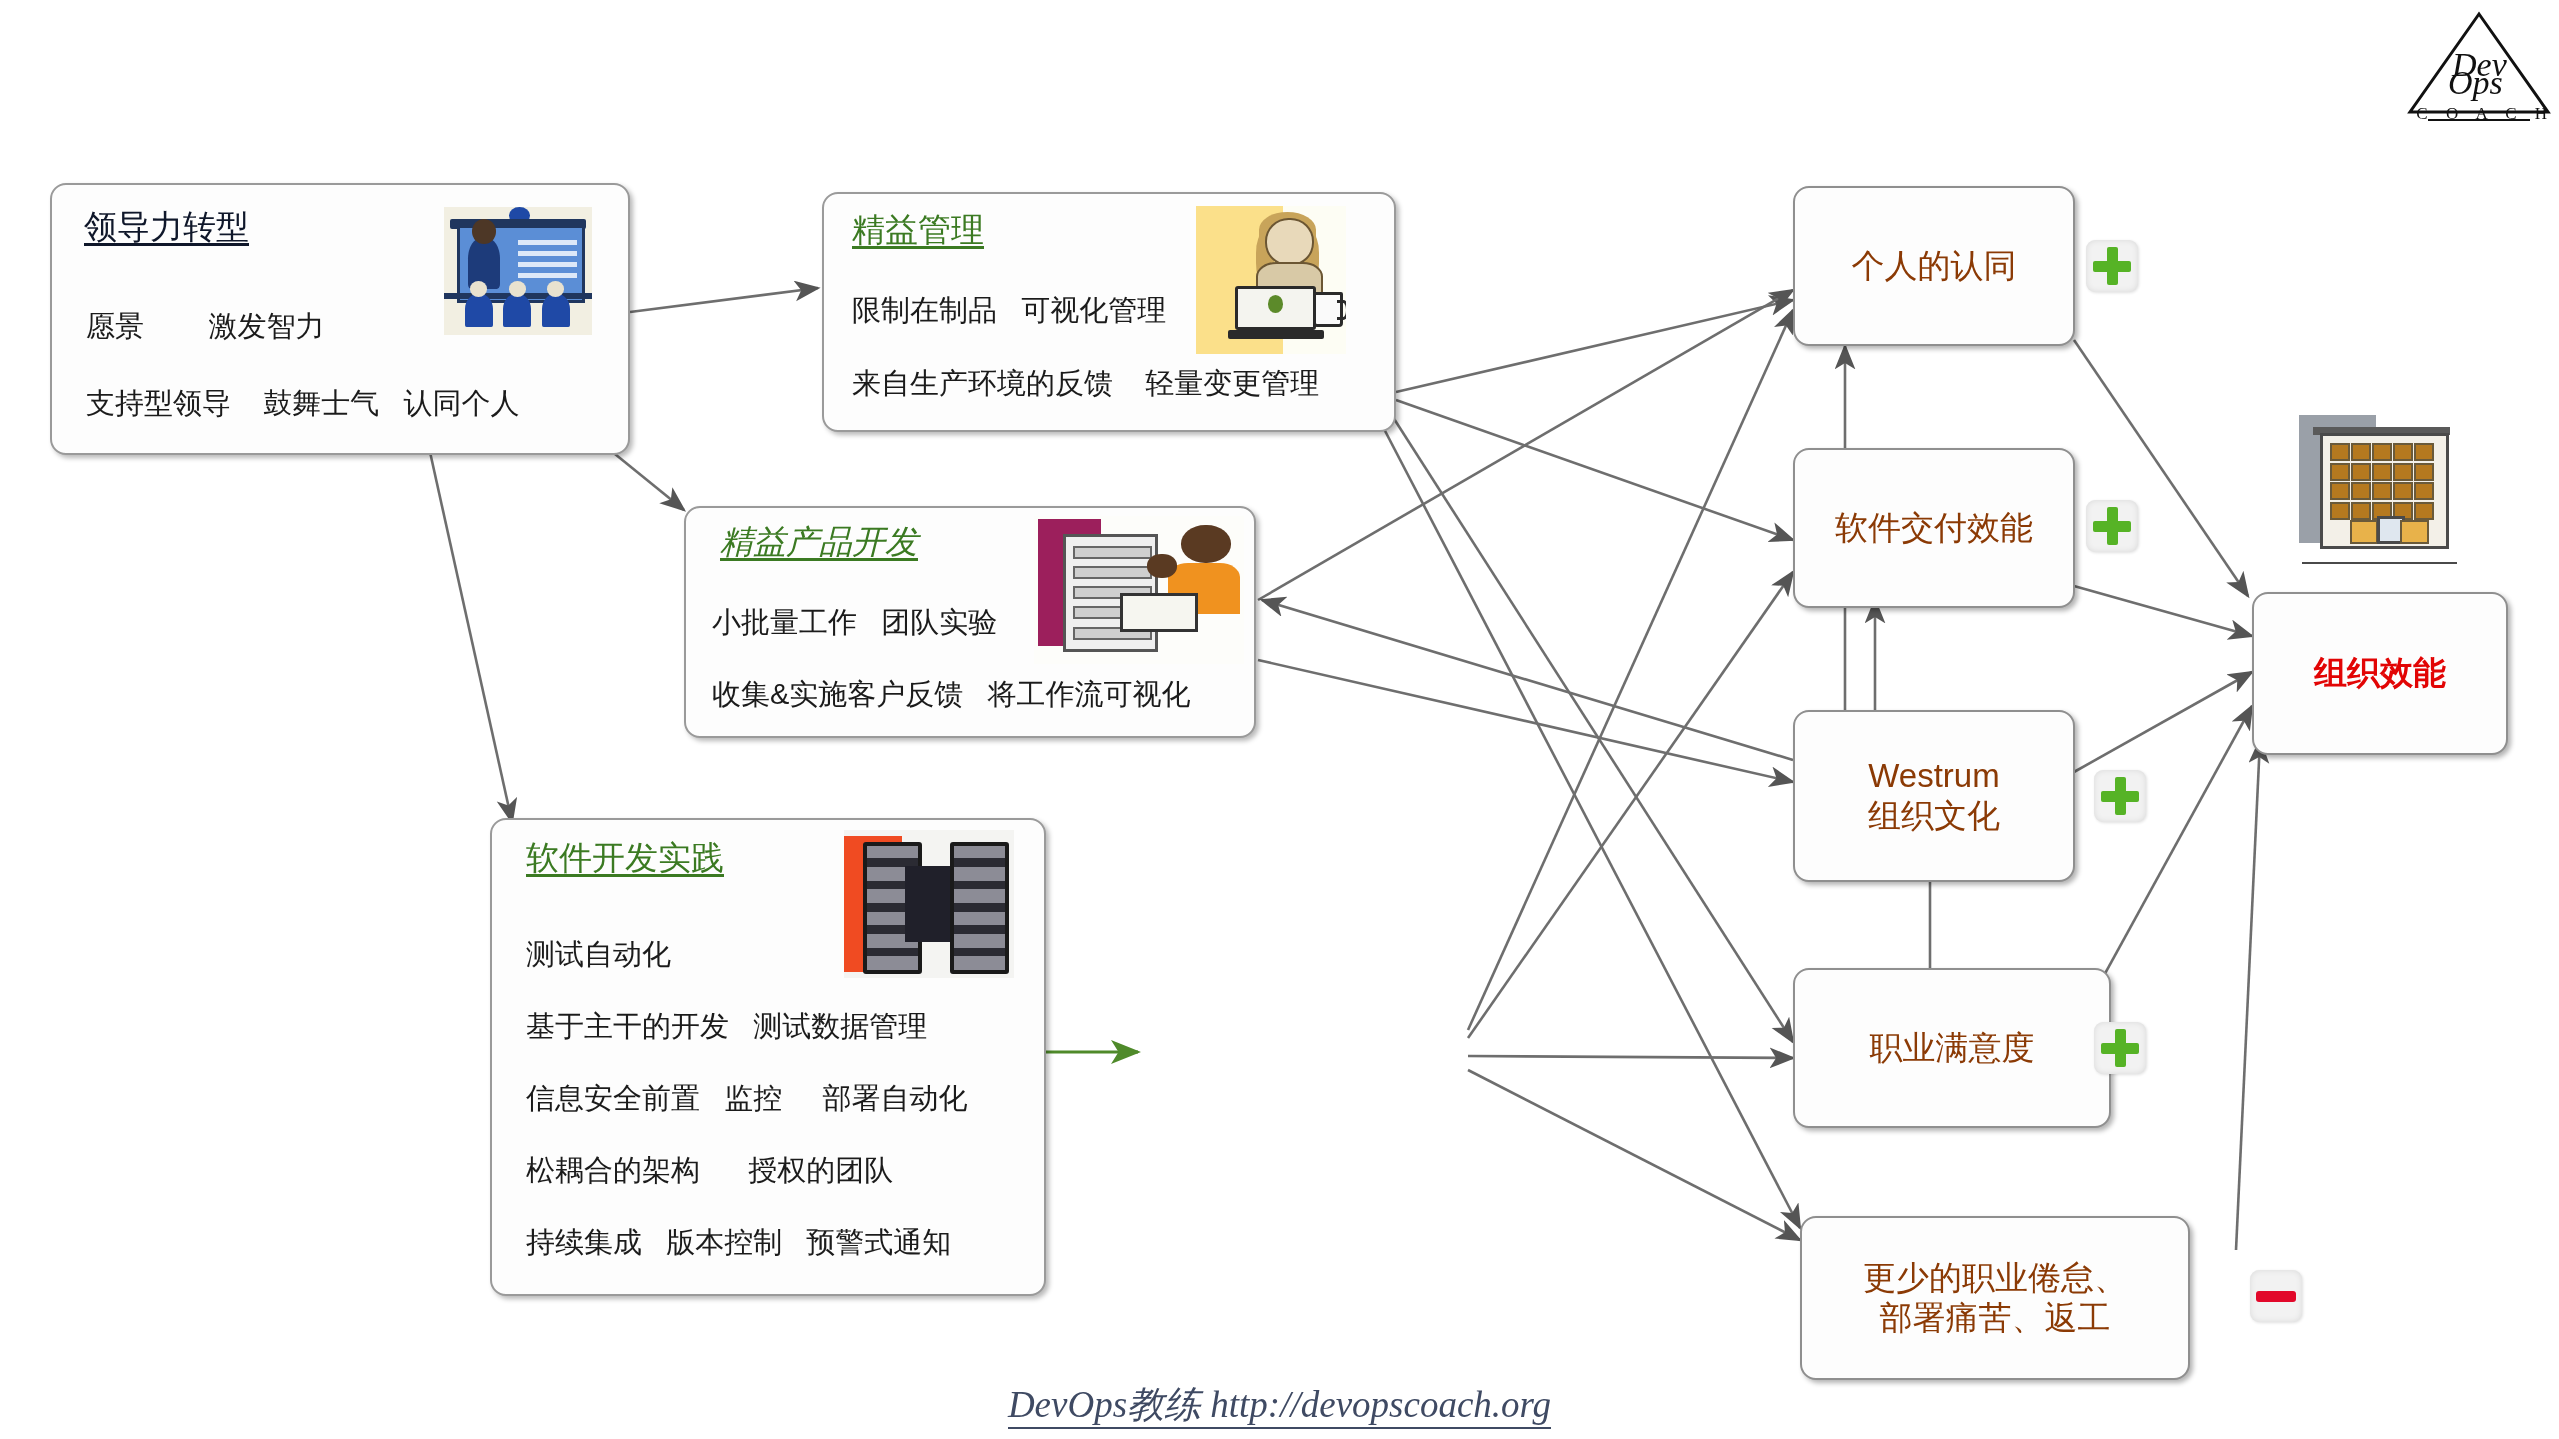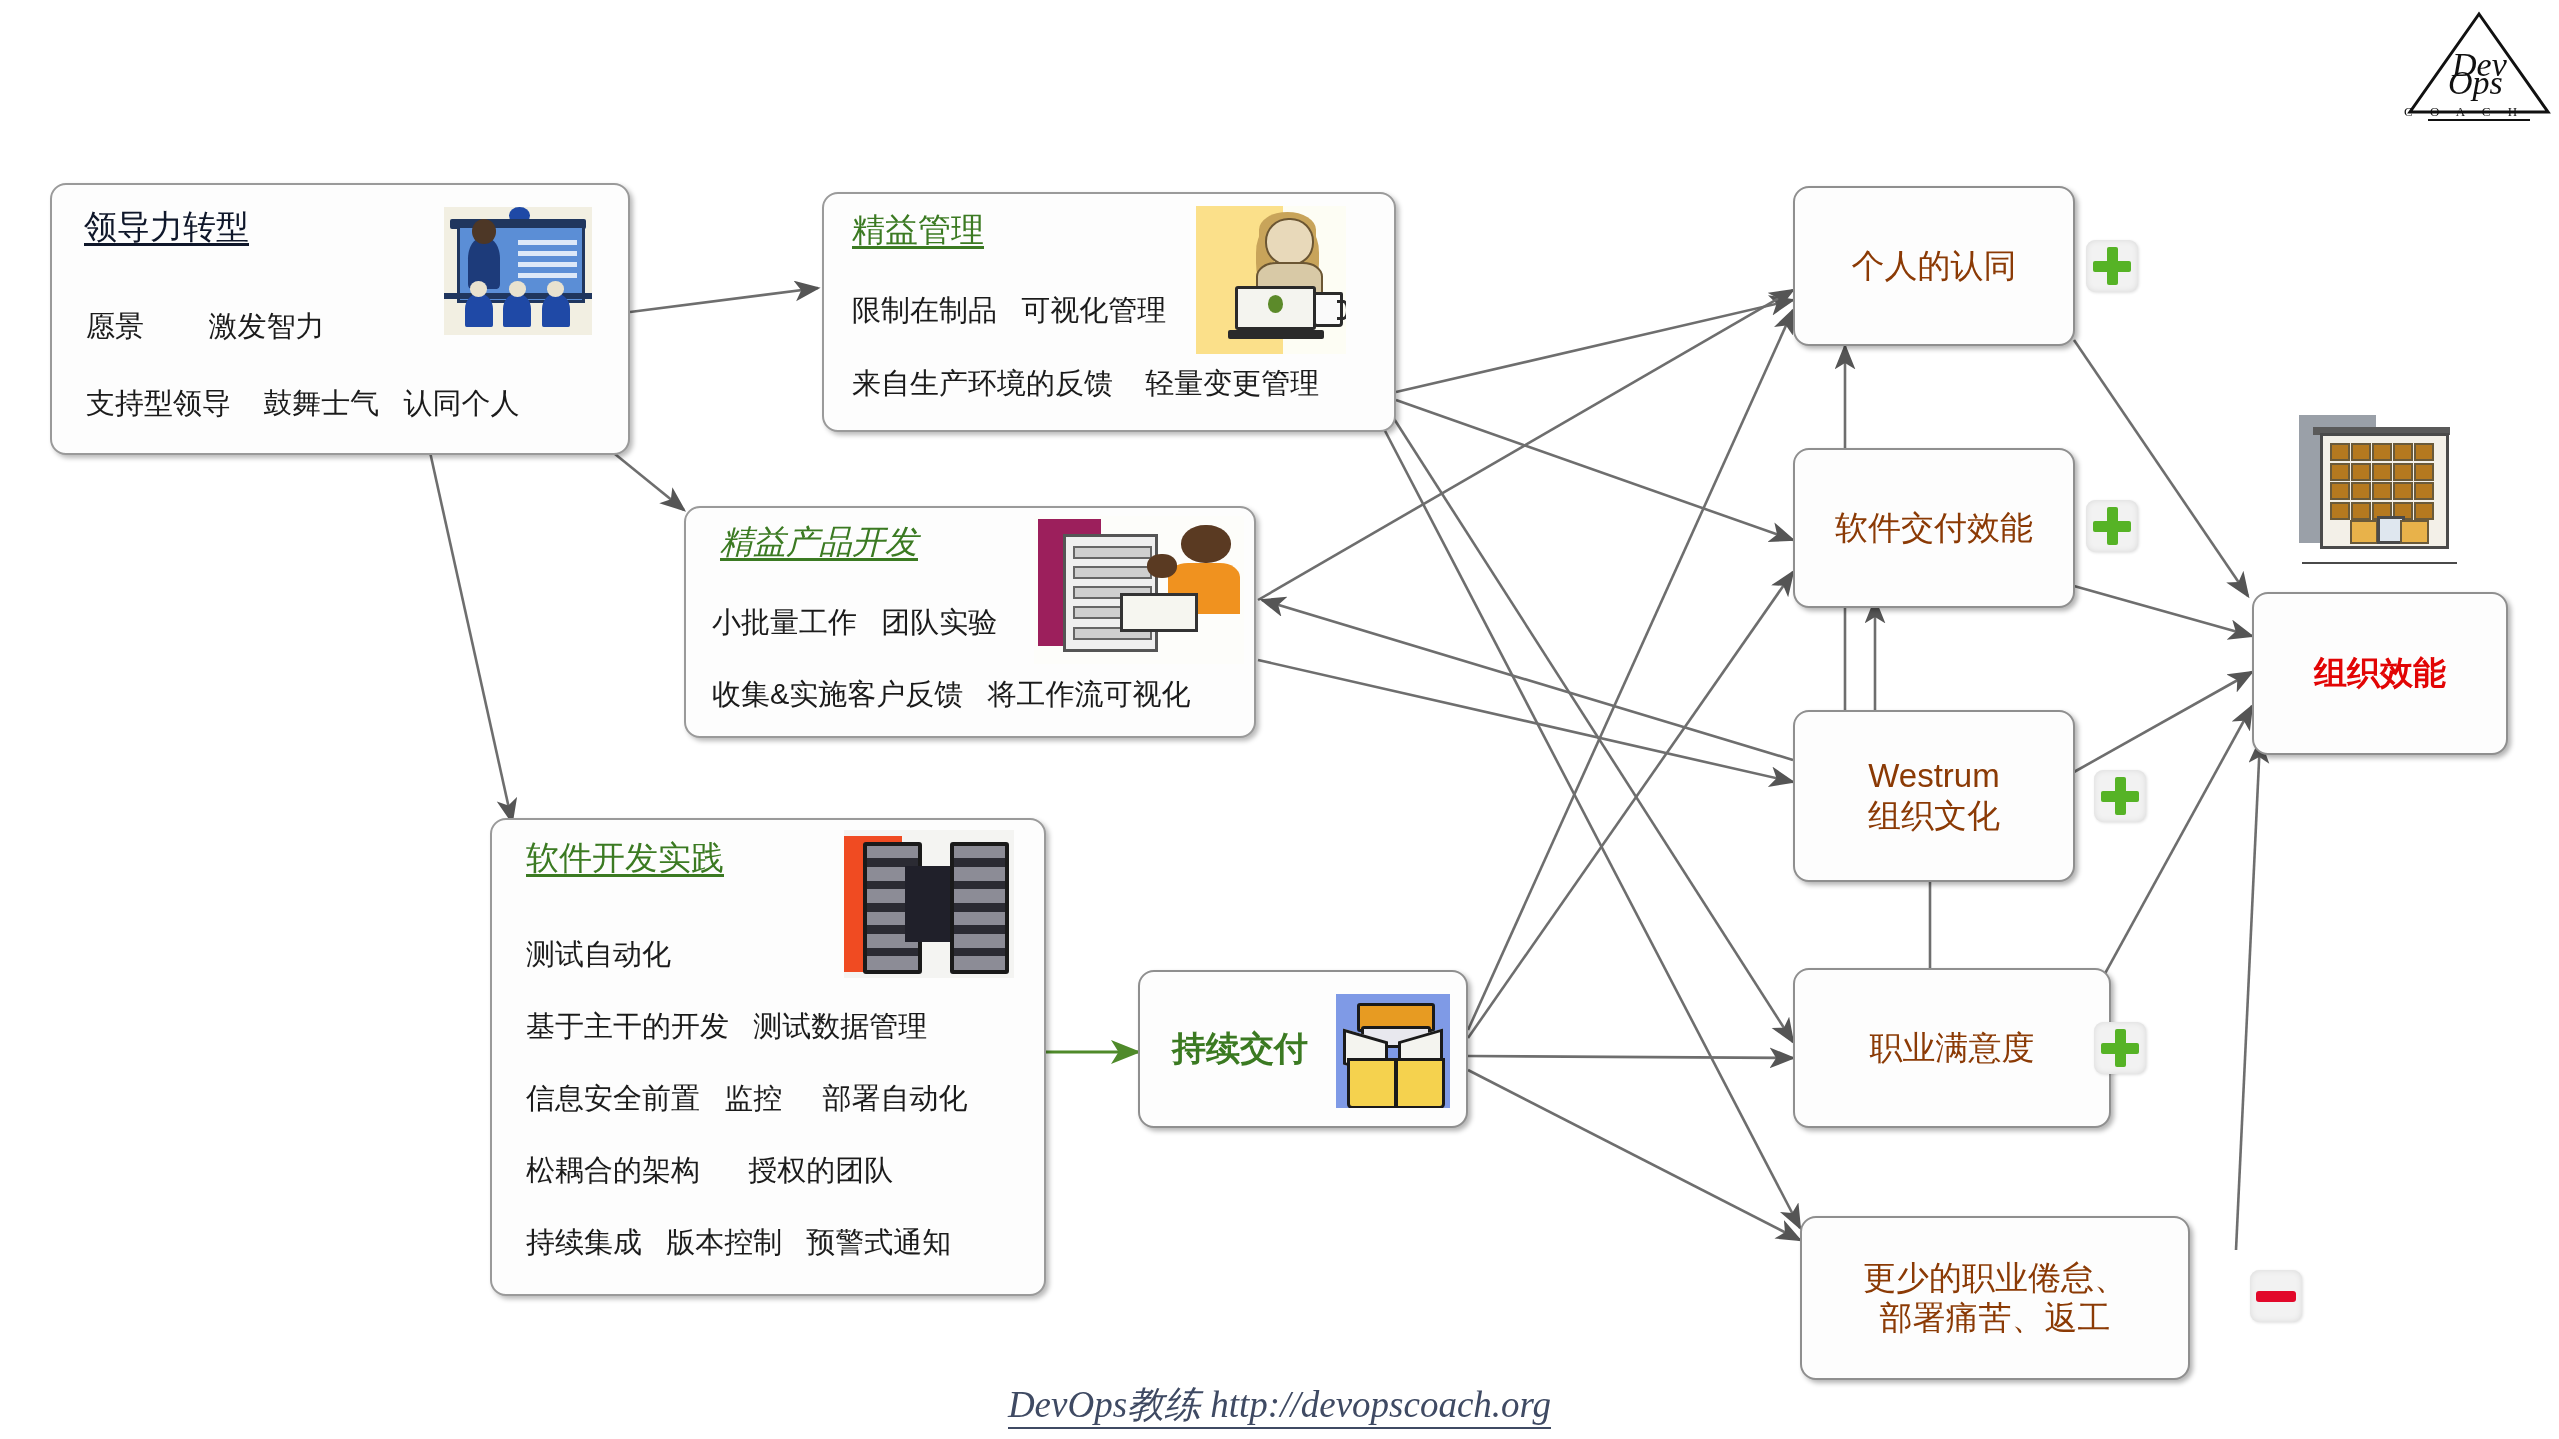--- a/index.html
+++ b/index.html
@@ -81,22 +81,22 @@
   #footer span{border-bottom:2px solid #3f4a63;padding-bottom:2px;}
 
   #logo{position:absolute;left:2404px;top:8px;width:150px;height:122px;}
   #logo .ltext{
     position:absolute;font-family:"Liberation Serif","DejaVu Serif",serif;
     font-style:italic;color:#111;
   }
   #logo .dev{left:48px;top:38px;font-size:34px;}
   #logo .ops{left:44px;top:56px;font-size:34px;}
   #logo .coach{
-    left:0;top:96px;width:150px;text-align:left;font-style:normal;
-    font-size:13px;letter-spacing:7px;color:#111;
+    left:0;top:96px;width:150px;text-align:right;font-style:normal;
+    font-size:17px;letter-spacing:7px;color:#111;
   }
 
   
   .ico{position:absolute;overflow:hidden;}
 
   
   .ico-board{background:#f2efe2;}
   .ico-board .screen{position:absolute;left:9%;top:14%;width:82%;height:56%;background:#5b8ed6;border:3px solid #20365e;}
   .ico-board .bar{position:absolute;left:4%;top:9%;width:92%;height:8%;background:#20365e;border-radius:2px;}
   .ico-board .lines{position:absolute;right:10%;top:26%;width:40%;height:34%;
@@ -288,30 +288,20 @@
           <div class="stripe" style="top:82%"></div>
         </div>
     </div>
     <div class="card-line" style="position:absolute;left:34px;top:118px;">测试自动化</div>
     <div class="card-line" style="position:absolute;left:34px;top:190px;">基于主干的开发   测试数据管理</div>
     <div class="card-line" style="position:absolute;left:34px;top:262px;">信息安全前置   监控     部署自动化</div>
     <div class="card-line" style="position:absolute;left:34px;top:334px;">松耦合的架构      授权的团队</div>
     <div class="card-line" style="position:absolute;left:34px;top:406px;">持续集成   版本控制   预警式通知</div>
   </div>
 
-  <div class="node" style="left:1138px;top:970px;width:330px;height:158px;justify-content:flex-start;">
-    <div class="node-label green-bold" style="margin-left:32px;">持续交付</div>
-    <div class="ico ico-box" style="left:196px;top:22px;width:114px;height:114px;">
-      <div class="screen"></div>
-        <div class="screen2"></div>
-      <div class="flapL"></div>
-        <div class="flapR"></div>
-        <div class="body"></div>
-    </div>
-  </div>
 
   <div class="node" style="left:1793;left:1793px;top:186px;width:282px;height:160px;">
     <div class="node-label">个人的认同</div>
   </div>
   <div class="badge" style="left:2086px;top:240px;">
     <div class="plus-h"></div>
       <div class="plus-v"></div>
   </div>
 
   <div class="node" style="left:1793px;top:448px;width:282px;height:160px;">

